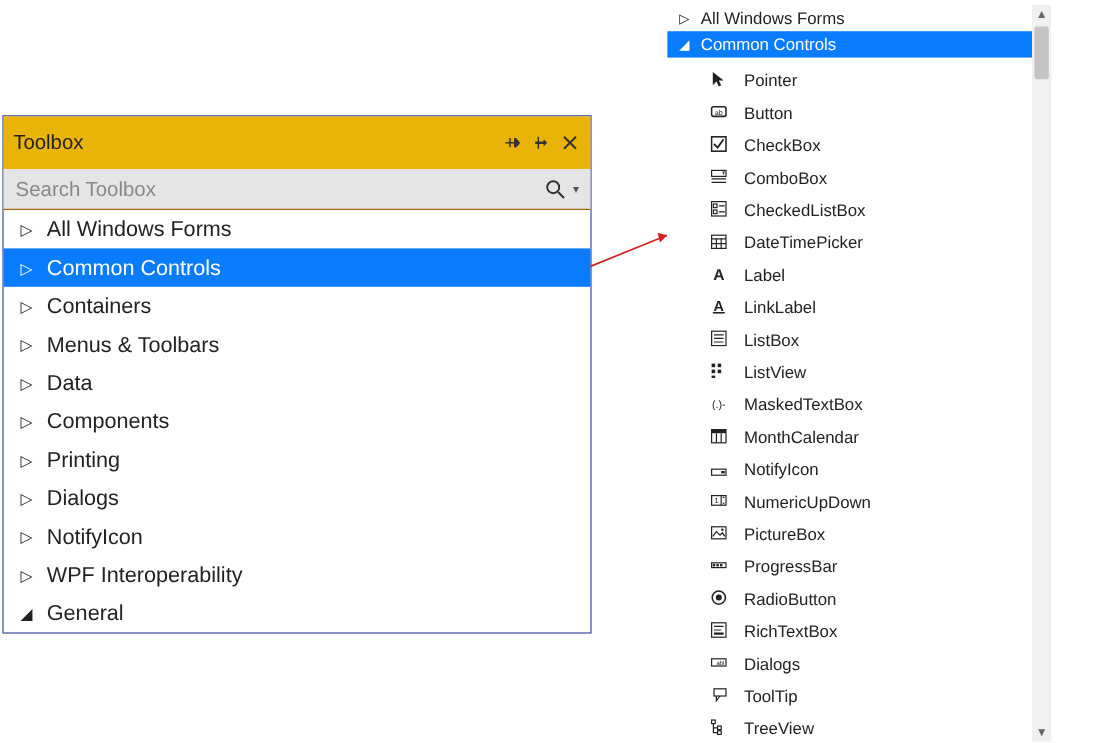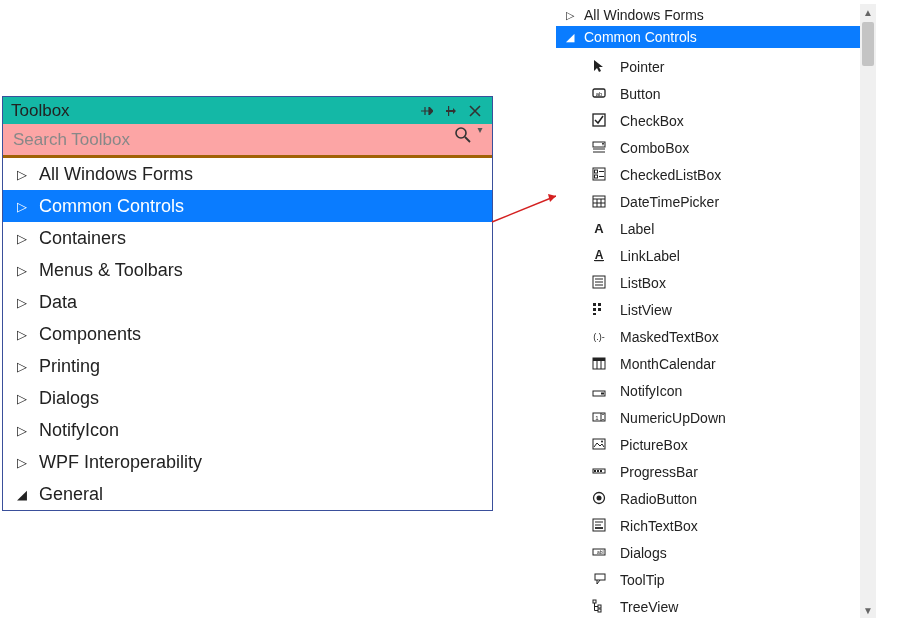--- a/index.html
+++ b/index.html
@@ -18,45 +18,46 @@
     position: absolute;
     left: 2px;
     top: 96px;
     width: 491px;
     border: 1px solid #3a4f9b;
     background: #fff;
   }
   .left-header {
     display: flex;
     align-items: center;
-    background: #14b8a6;
-    height: 27px;
+    background: #eab308;
+    height: 44px;
     padding: 0 8px;
   }
   .left-title {
     flex: 1;
     font-size: 17px;
     color: #222;
   }
   .hdr-icon {
     width: 18px;
     height: 18px;
     margin-left: 6px;
     display: flex;
     align-items: center;
     justify-content: center;
     color: #333;
     cursor: pointer;
   }
   .search-row {
     display: flex;
-    border-bottom: 3px solid #a16207;
+    align-items: center;
+    border-bottom: 1px solid #a16207;
     height: 34px;
     padding: 0 6px 0 8px;
-    background: #fca5a5;
+    background: #e5e5e5;
   }
   .search-input {
     flex: 1;
     border: none;
     outline: none;
     font-size: 17px;
     color: #666;
     background: transparent;
   }
   .search-input::placeholder { color: #888; }

